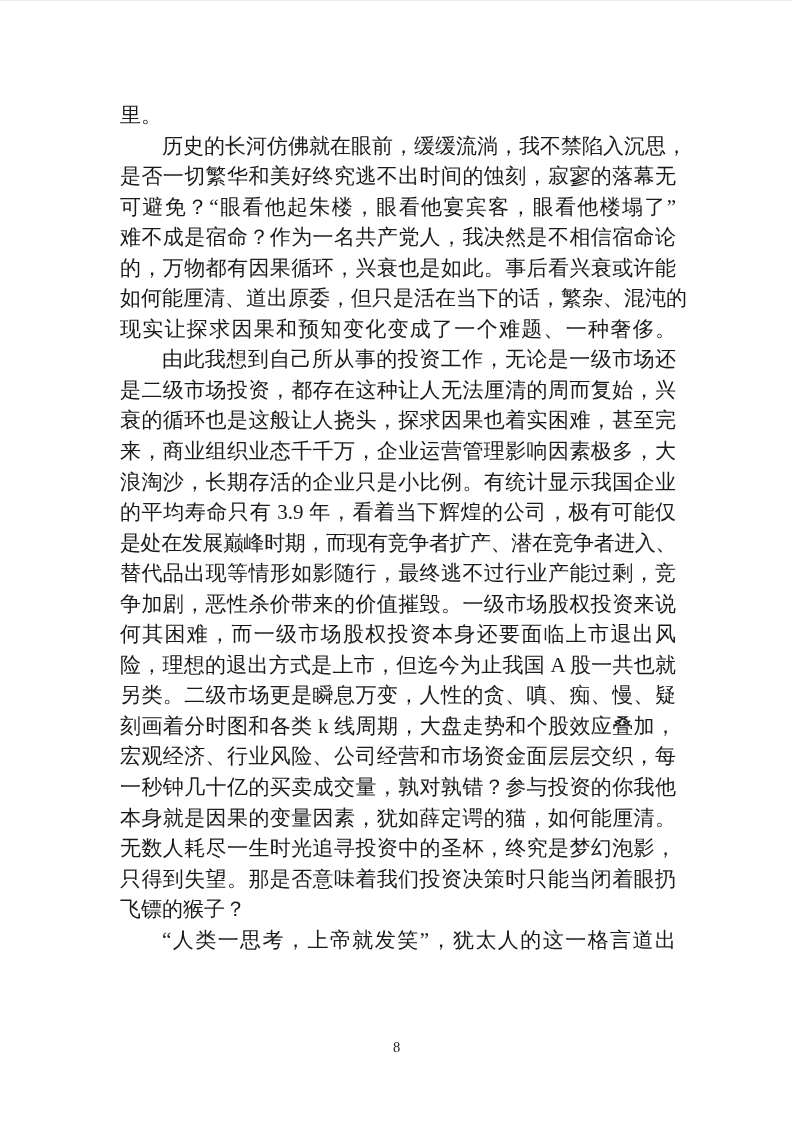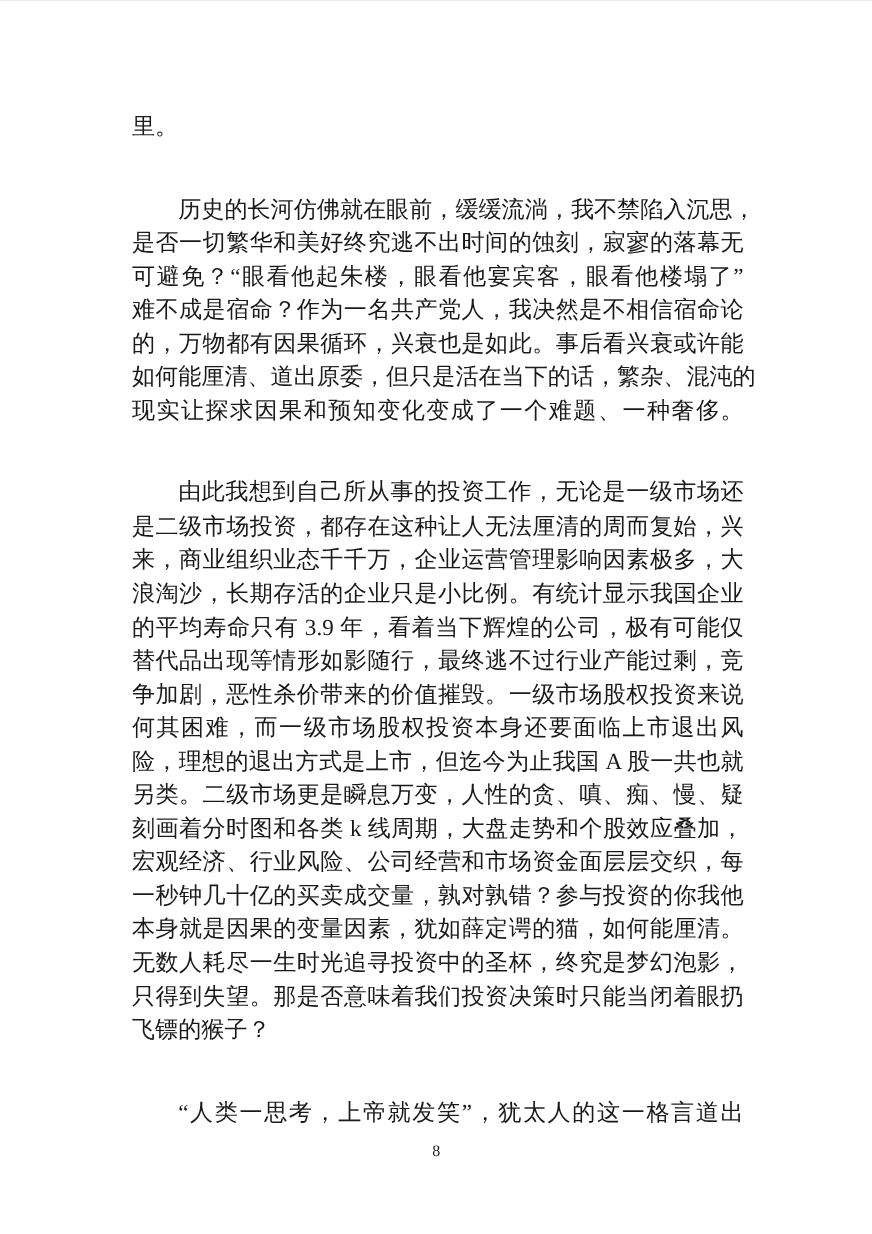--- a/index.html
+++ b/index.html
@@ -33,21 +33,20 @@
     text-justify: inter-character;
     white-space: nowrap;
     overflow: visible;
   }
   .line.short {
     text-align: left;
     text-align-last: left;
   }
   .line.indent {
     text-indent: 42px;
-    margin-top: 44px;
   }
   .line.tight {
     letter-spacing: -0.45px;
   }
   .page-number {
     position: absolute;
     top: 1037px;
     left: 0;
     width: 100%;
     text-align: center;
@@ -64,23 +63,25 @@
     <div class="line short">里。</div>
     <div class="line indent">历史的长河仿佛就在眼前，缓缓流淌，我不禁陷入沉思，</div>
     <div class="line">是否一切繁华和美好终究逃不出时间的蚀刻，寂寥的落幕无</div>
     <div class="line">可避免？“眼看他起朱楼，眼看他宴宾客，眼看他楼塌了”</div>
     <div class="line">难不成是宿命？作为一名共产党人，我决然是不相信宿命论</div>
     <div class="line">的，万物都有因果循环，兴衰也是如此。事后看兴衰或许能</div>
     <div class="line">如何能厘清、道出原委，但只是活在当下的话，繁杂、混沌的</div>
     <div class="line">现实让探求因果和预知变化变成了一个难题、一种奢侈。</div>
     <div class="line indent">由此我想到自己所从事的投资工作，无论是一级市场还</div>
     <div class="line">是二级市场投资，都存在这种让人无法厘清的周而复始，兴</div>
+    <div class="line">衰的循环也是这般让人挠头，探求因果也着实困难，甚至完</div>
     <div class="line">来，商业组织业态千千万，企业运营管理影响因素极多，大</div>
     <div class="line">浪淘沙，长期存活的企业只是小比例。有统计显示我国企业</div>
     <div class="line">的平均寿命只有 3.9 年，看着当下辉煌的公司，极有可能仅</div>
+    <div class="line tight">是处在发展巅峰时期，而现有竞争者扩产、潜在竞争者进入、</div>
     <div class="line">替代品出现等情形如影随行，最终逃不过行业产能过剩，竞</div>
     <div class="line">争加剧，恶性杀价带来的价值摧毁。一级市场股权投资来说</div>
     <div class="line">何其困难，而一级市场股权投资本身还要面临上市退出风</div>
     <div class="line">险，理想的退出方式是上市，但迄今为止我国 A 股一共也就</div>
     <div class="line">另类。二级市场更是瞬息万变，人性的贪、嗔、痴、慢、疑</div>
     <div class="line">刻画着分时图和各类 k 线周期，大盘走势和个股效应叠加，</div>
     <div class="line">宏观经济、行业风险、公司经营和市场资金面层层交织，每</div>
     <div class="line">一秒钟几十亿的买卖成交量，孰对孰错？参与投资的你我他</div>
     <div class="line">本身就是因果的变量因素，犹如薛定谔的猫，如何能厘清。</div>
     <div class="line">无数人耗尽一生时光追寻投资中的圣杯，终究是梦幻泡影，</div>

